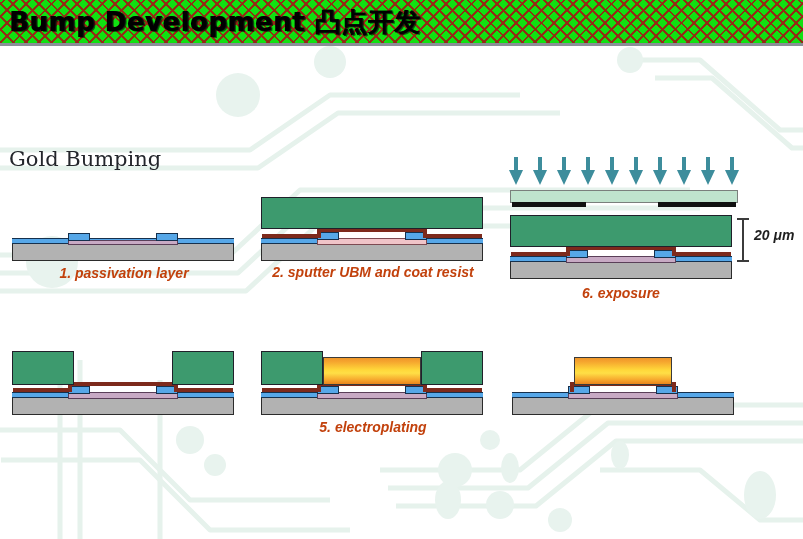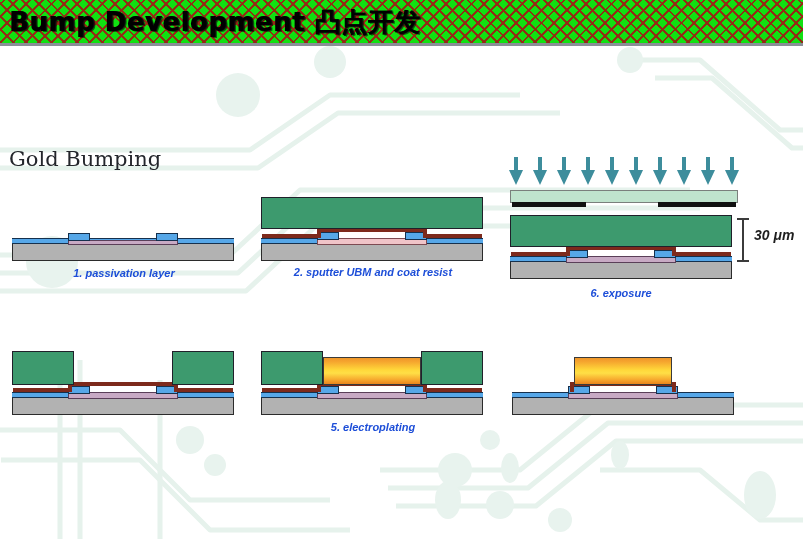--- a/index.html
+++ b/index.html
@@ -56,22 +56,22 @@
     background:linear-gradient(to bottom,#f0962a 0%,#f5a52e 14%,#ffd83a 46%,#ffdf46 58%,#f5a32c 86%,#e8861f 100%);
     border:1px solid #3a3a3a;
   }
   .mask-plate{background:#bfe3cd;border:1px solid #7a7f7c;}
   .mask-chrome{background:#111111;}
 
   
   .caption{
     position:absolute;text-align:center;z-index:7;
     font-family:"Liberation Sans", sans-serif;
-    font-style:italic;font-weight:bold;font-size:11px;
-    color:#1d4ed8;line-height:17px;white-space:pre-line;
+    font-style:italic;font-weight:bold;font-size:14px;
+    color:#c2410c;line-height:17px;white-space:pre-line;
   }
 
   
   .arrow-row{position:absolute;z-index:7;display:flex;gap:10px;}
   .arrow{width:14px;height:28px;position:relative;}
   .arrow .shaft{position:absolute;left:5px;top:0;width:4px;height:16px;background:#3d8d9c;}
   .arrow .head{
     position:absolute;left:0;top:13px;width:0;height:0;
     border-left:7px solid transparent;border-right:7px solid transparent;
     border-top:15px solid #3d8d9c;
@@ -226,21 +226,21 @@
     <div class="lay ubm" style="left:56px;top:31px;width:110px;height:4px;"></div>
     <div class="lay ubm" style="left:56px;top:31px;width:4px;height:10px;"></div>
     <div class="lay ubm" style="left:162px;top:31px;width:4px;height:10px;"></div>
     <div class="lay resist" style="left:0;top:0;width:222px;height:32px;"></div>
   </div>
 
   <div id="dim-20um" style="left:228px;top:58px;">
     <div class="cap-t"></div>
     <div class="vline"></div>
     <div class="cap-b"></div>
-    <div class="dim-label">30 μm</div>
+    <div class="dim-label">20 μm</div>
   </div>
 
   <div class="caption" style="left:-10px;top:128px;width:244px;">6. exposure</div>
 </div>
 
 <div class="step" style="left:12px;top:351px;">
   <div class="stack" style="width:222px;height:64px;">
     <div class="lay substrate" style="left:0;top:45px;width:222px;height:19px;"></div>
     <div class="lay passiv" style="left:0;top:41px;width:222px;height:6px;"></div>
     <div class="lay pad" style="left:56px;top:41px;width:110px;height:7px;"></div>

